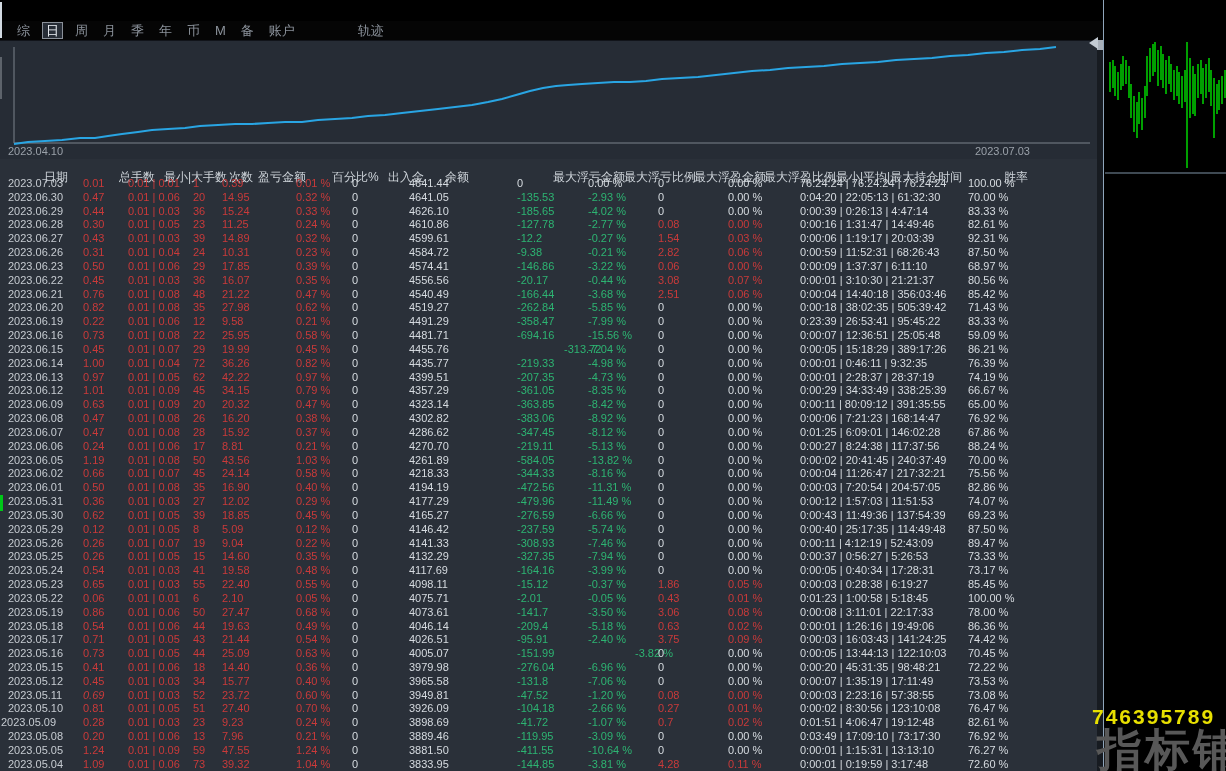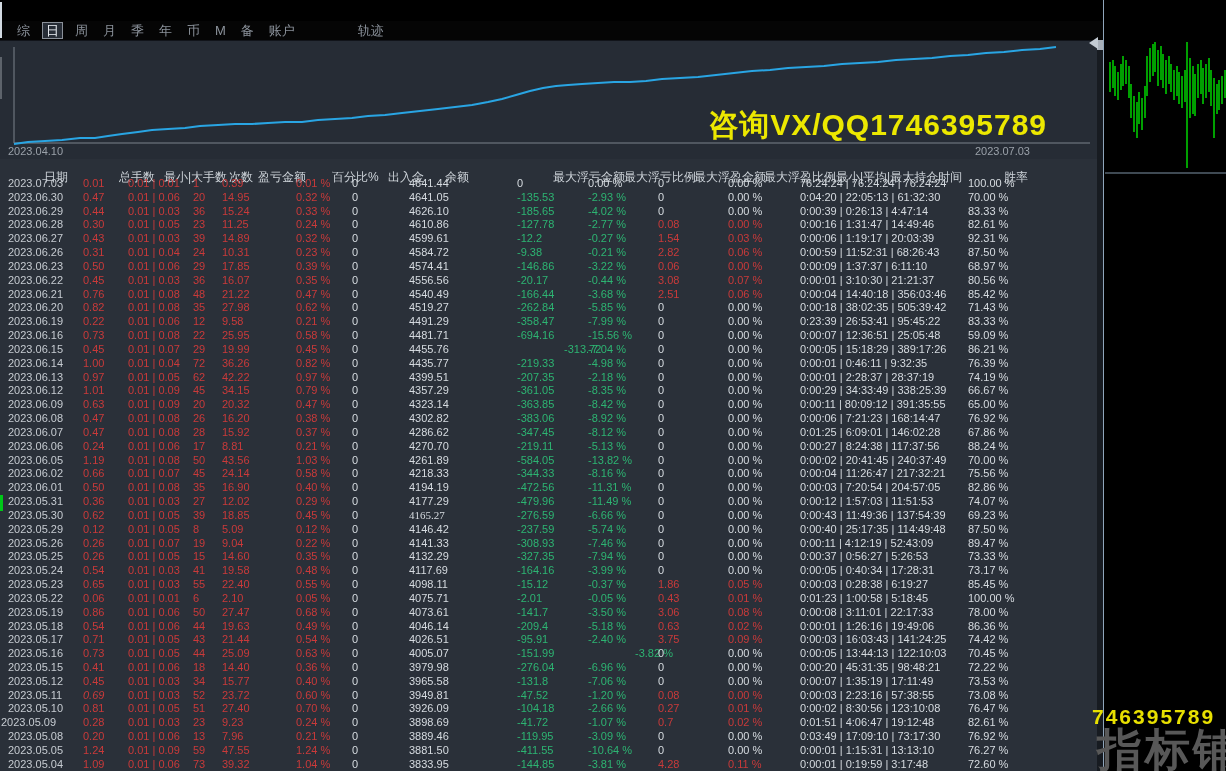--- a/index.html
+++ b/index.html
@@ -76,21 +76,20 @@
       <div class="tab gap">轨迹</div>
     </div>
 
   <div class="main">
     <div class="chart">
       <svg width="1097" height="118" viewBox="0 0 1097 118">
         <line class="axis" x1="14" y1="6" x2="14" y2="102"></line>
         <line class="axis" x1="14" y1="102" x2="1090" y2="102"></line>
         <polyline id="eqline" fill="none" stroke-width="2" points="14,103 28,101 45,100 62,99 80,97 95,97 108,95 122,93 138,91 152,89 168,88 185,87 200,85 218,84 235,83 252,83 268,82 285,81 302,81 318,79 335,78 352,77 368,75 385,74 402,72 420,70 438,68 455,66 472,64 488,61 502,58 516,54 530,50 543,47 556,45 568,44 582,43 598,42 614,41 630,41 646,40 662,38 680,37 698,36 716,34 734,32 752,30 770,29 788,27 806,26 824,25 842,23 860,22 878,21 896,19 914,18 932,17 950,15 968,14 986,12 1004,11 1022,9 1040,8 1056,6" stroke="#29a5e3"></polyline>
       </svg>
-      <span class="wmark">咨询VX/QQ1746395789</span>
       <span class="dleft">2023.04.10</span>
       <span class="dright">2023.07.03</span>
     </div>
 
     <div class="thead">
         <span style="left: 8px;">日期</span>
         <span style="left: 83px;">总手数</span>
         <span style="left: 128px;">最小|大手数</span>
         <span style="left: 193px;">次数</span>
         <span style="left: 222px;">盈亏金额</span>
@@ -332,21 +331,21 @@
         <div class="trow">
           <span class="c-d" style="left: 8px;">2023.06.13</span>
           <span class="c-r" style="left: 83px;">0.97</span>
           <span class="c-r" style="left: 128px;">0.01 | 0.05</span>
           <span class="c-r" style="left: 193px;">62</span>
           <span class="c-r" style="left: 222px;">42.22</span>
           <span class="c-r" style="left: 296px;">0.97 %</span>
           <span class="c-w" style="left: 352px;">0</span>
           <span class="c-w" style="left: 409px;">4399.51</span>
           <span class="c-g" style="left: 517px;">-207.35</span>
-          <span class="c-g" style="left: 588px;">-2.18 %</span>
+          <span class="c-g" style="left: 588px;">-4.73 %</span>
           <span class="c-w" style="left: 658px;">0</span>
           <span class="c-w" style="left: 728px;">0.00 %</span>
           <span class="c-w" style="left: 800px;">0:00:01 | 2:28:37 | 28:37:19</span>
           <span class="c-w" style="left: 968px;">74.19 %</span>
         </div>
         <div class="trow">
           <span class="c-d" style="left: 8px;">2023.06.12</span>
           <span class="c-r" style="left: 83px;">1.01</span>
           <span class="c-r" style="left: 128px;">0.01 | 0.09</span>
           <span class="c-r" style="left: 193px;">45</span>
@@ -490,21 +489,21 @@
           <span class="c-w" style="left: 968px;">74.07 %</span>
         </div>
         <div class="trow">
           <span class="c-d" style="left: 8px;">2023.05.30</span>
           <span class="c-r" style="left: 83px;">0.62</span>
           <span class="c-r" style="left: 128px;">0.01 | 0.05</span>
           <span class="c-r" style="left: 193px;">39</span>
           <span class="c-r" style="left: 222px;">18.85</span>
           <span class="c-r" style="left: 296px;">0.45 %</span>
           <span class="c-w" style="left: 352px;">0</span>
-          <span class="c-w" style="left: 409px; font-family: Liberation Serif, serif;">4165.27</span>
+          <span class="c-w" style="left: 409px;">4165.27</span>
           <span class="c-g" style="left: 517px;">-276.59</span>
           <span class="c-g" style="left: 588px;">-6.66 %</span>
           <span class="c-w" style="left: 658px;">0</span>
           <span class="c-w" style="left: 728px;">0.00 %</span>
           <span class="c-w" style="left: 800px;">0:00:43 | 11:49:36 | 137:54:39</span>
           <span class="c-w" style="left: 968px;">69.23 %</span>
         </div>
         <div class="trow">
           <span class="c-d" style="left: 8px;">2023.05.29</span>
           <span class="c-r" style="left: 83px;">0.12</span>

